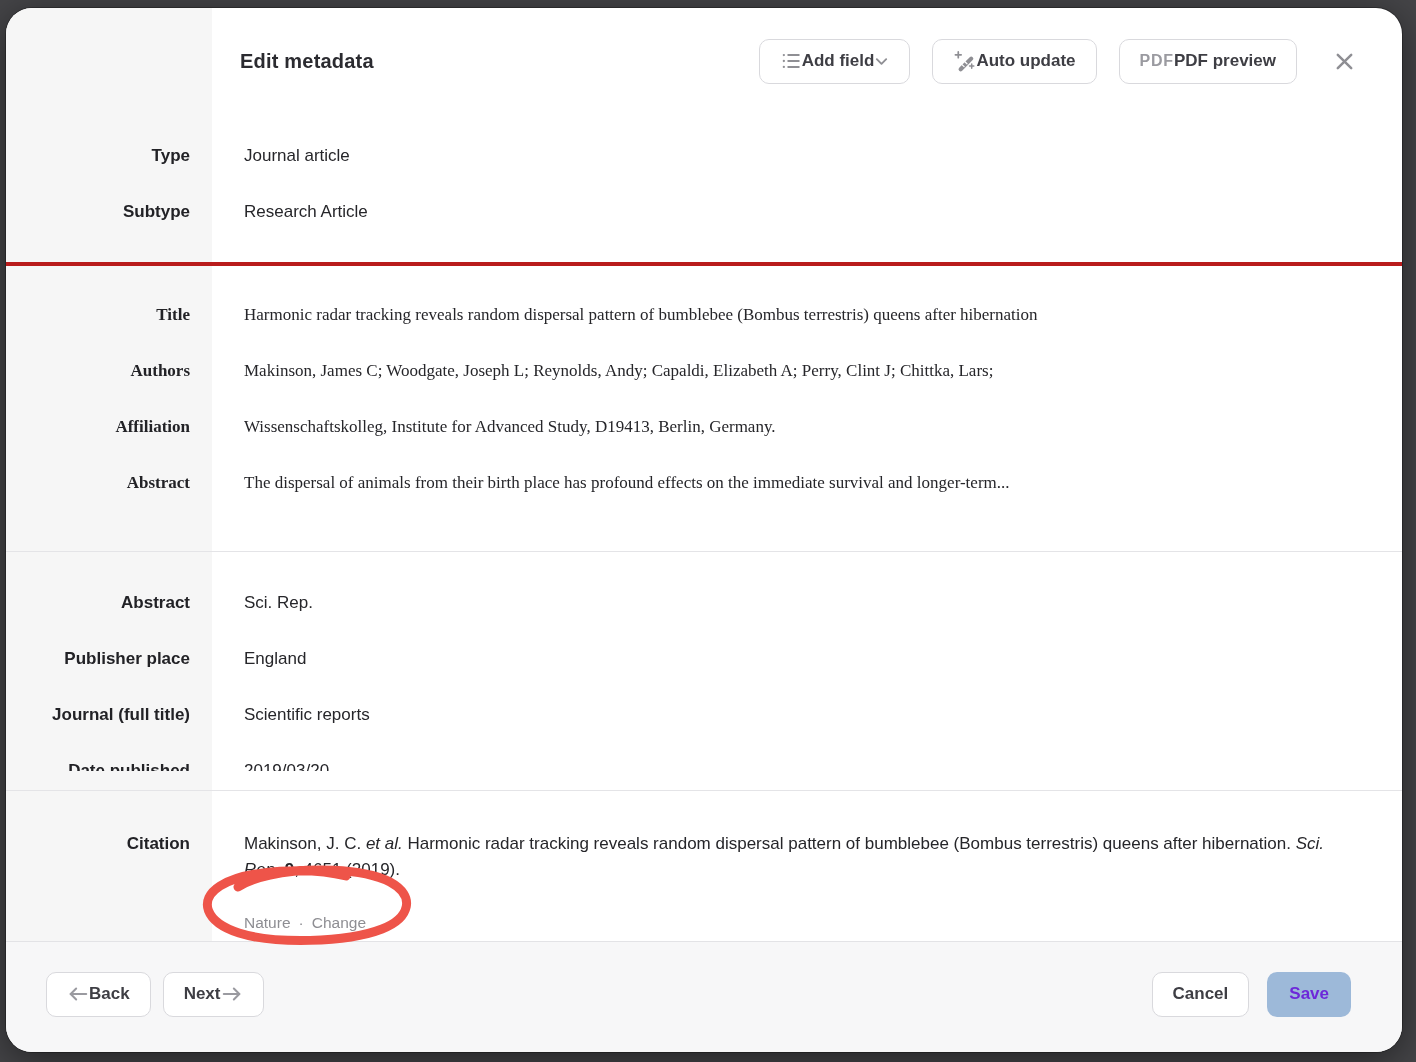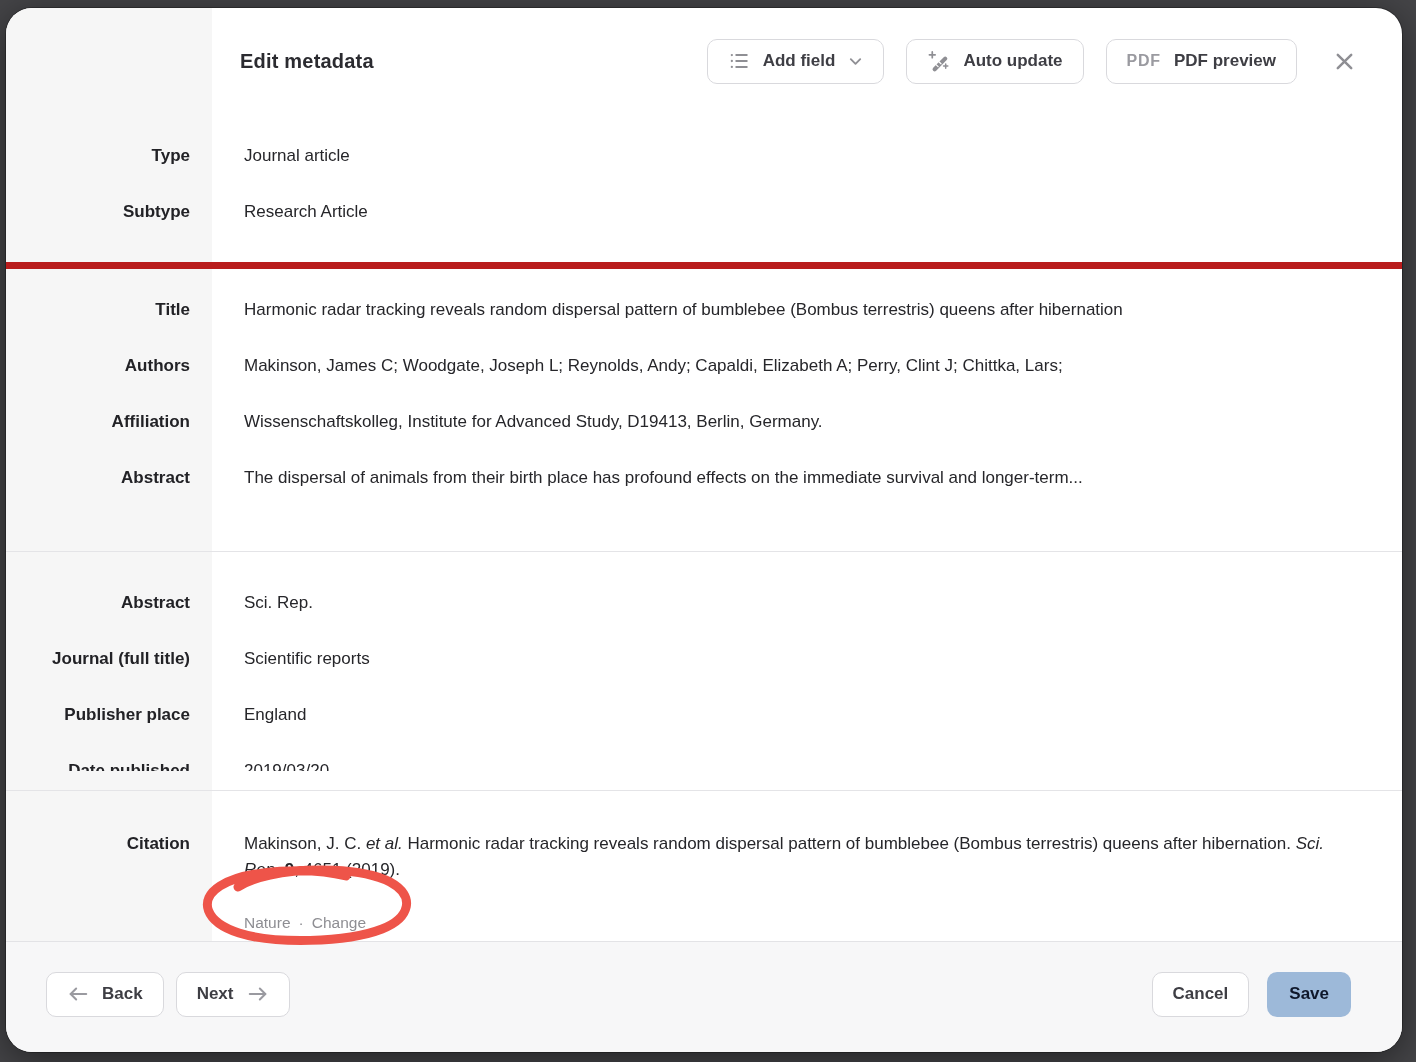--- a/index.html
+++ b/index.html
@@ -14,37 +14,37 @@
     box-shadow:0 0 0 1px rgba(0,0,0,.28), 0 8px 40px rgba(0,0,0,.5);
   }
 
   
   .labelcol-bg { position:absolute; left:0; top:0; width:206px; bottom:111px; background:#f6f6f6; }
 
   .content { position:absolute; left:0; right:0; top:0; bottom:111px; }
 
   section { position:relative; }
   .sec-top      { height:254px; }
-  .sec-article  { height:289px; border-top:7px solid #b91c1c; padding-top:28px; }
+  .sec-article  { height:289px; border-top:4px solid #b91c1c; padding-top:36px;font-family:Liberation Serif, serif; }
   .sec-journal  { height:239px; border-top:1px solid #e4e4e7; }
   .sec-citation { height:151px; border-top:1px solid #e4e4e7; padding-top:40px; }
 
   .clip { height:219px; overflow:hidden; padding-top:38px; }
 
   
   .header-bar { position:absolute; left:234px; right:42px; top:30px; height:46px; display:flex; align-items:center; }
   .dialog-title { font-size:20px; font-weight:700; color:#2b2b30; letter-spacing:.2px; }
   .hspacer { flex:1; }
 
   .btn {
     height:45px; border-radius:10px; border:1px solid #d9d9dd; background:#fff;
     font-family:"Liberation Sans", sans-serif;
     font-weight:700; font-size:17px; color:#3e3e44;
     display:inline-flex; align-items:center; justify-content:center;
-    padding:0 20px; gap:13px; cursor:pointer; white-space:nowrap;
+    padding:0 20px; gap:0; cursor:pointer; white-space:nowrap;
   }
   .hbtn { margin-left:22px; }
   .close-btn { margin-left:32px; background:none; border:none; padding:4px; cursor:pointer; display:flex; align-items:center; }
 
   .pdf-badge { font-size:16px; font-weight:700; color:#9a9aa0; letter-spacing:.05em; }
 
   
   .rows-top { position:absolute; left:0; right:0; top:135px; }
   .row { display:flex; align-items:flex-start; margin-bottom:30px; line-height:26px; font-size:17px; }
   .row:last-child { margin-bottom:0; }
@@ -156,26 +156,26 @@
         </div>
       </section>
 
       <section class="sec-journal">
         <div class="clip">
           <div class="row">
             <div class="lbl">Abstract</div>
             <div class="val">Sci. Rep.</div>
           </div>
           <div class="row">
+            <div class="lbl">Publisher place</div>
+            <div class="val">England</div>
+          </div>
+          <div class="row">
             <div class="lbl">Journal (full title)</div>
             <div class="val">Scientific reports</div>
-          </div>
-          <div class="row">
-            <div class="lbl">Publisher place</div>
-            <div class="val">England</div>
           </div>
           <div class="row">
             <div class="lbl">Date published</div>
             <div class="val">2019/03/20</div>
           </div>
         </div>
       </section>
 
       <section class="sec-citation">
         <div class="row">
@@ -211,18 +211,18 @@
         <span>Next</span>
         <svg class="icon" width="22" height="18" viewBox="0 0 24 18" fill="none" stroke="#9a9aa0" stroke-width="2.2" stroke-linecap="round" stroke-linejoin="round">
           <line x1="3" y1="9" x2="20" y2="9"></line>
           <polyline points="14,3 20,9 14,15"></polyline>
         </svg>
       </button>
       <div class="fspacer"></div>
       <button class="btn btn-cancel">
         <span>Cancel</span>
       </button>
-      <button class="btn btn-save" style="background: rgb(157, 185, 217); color: #0f172a;">
+      <button class="btn btn-save" style="background: rgb(157, 185, 217); color: #6d28d9;">
         <span>Save</span>
       </button>
     </div>
   </div>
 </div>
 
 </body></html>

